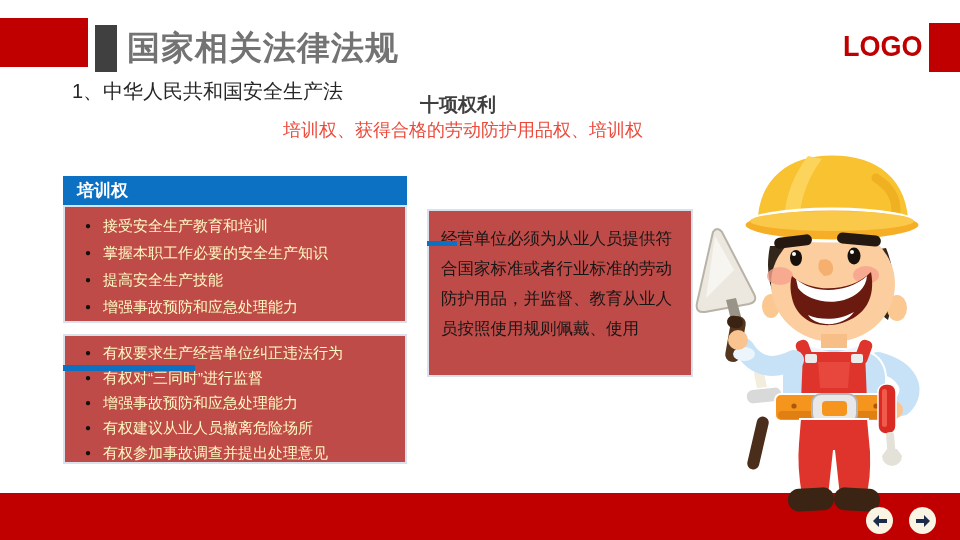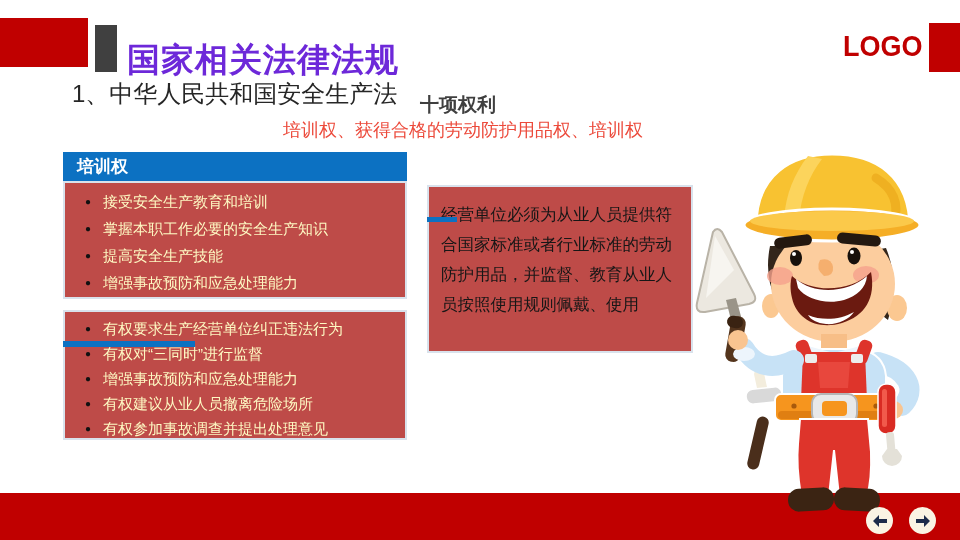--- a/index.html
+++ b/index.html
@@ -4,29 +4,29 @@
 <style>
   html,body { margin:0; padding:0; background:#888; }
   .slide {
     position:relative; width:960px; height:540px; background:#ffffff;
     overflow:hidden; font-family:"Liberation Sans", sans-serif;
     margin:0 auto;
   }
   
   .accent-red   { position:absolute; left:0;   top:18px; width:88px; height:49px; background:#C00000; }
   .accent-gray  { position:absolute; left:95px; top:25px; width:22px; height:47px; background:#404040; }
-  .slide-title  { position:absolute; left:127px; top:38px; font-size:33px; font-weight:bold; color:#6d28d9; letter-spacing:1px; }
+  .slide-title  { position:absolute; left:127px; top:26px; font-size:33px; font-weight:bold; color:#737373; letter-spacing:1px; }
   .logo-text    { position:absolute; left:843px; top:31px; font-size:27px; font-weight:bold; color:#C00000; letter-spacing:0px; transform:scaleY(1.08); }
   .logo-mark    { position:absolute; left:929px; top:23px; width:31px; height:49px; background:#C00000; }
-  .subtitle     { position:absolute; left:72px;  top:78px; font-size:24px; color:#262626; }
+  .subtitle     { position:absolute; left:72px;  top:78px; font-size:20px; color:#262626; }
   .section-heading    { position:absolute; left:420px; top:92px;  font-size:19px; font-weight:bold; color:#3F3F3F; }
   .section-subheading { position:absolute; left:283px; top:118px; font-size:18px; color:#EC4A3B; }
 
   
-  .panel { position:absolute; }
+  .panel { position:absolute;margin-top:24px; }
   .panel-header {
     position:relative; z-index:2; background:#0C71C2; color:#ffffff;
     font-weight:bold; padding-left:14px; box-sizing:border-box;
   }
   .panel-tab { position:absolute; z-index:3; left:0; background:#0C71C2; }
   .panel-body {
     position:relative; z-index:1; background:#BE4B48;
     border:2px solid #D9E2EC; box-sizing:border-box;
   }
   .panel-body ul { list-style:none; margin:0; padding:0; }

